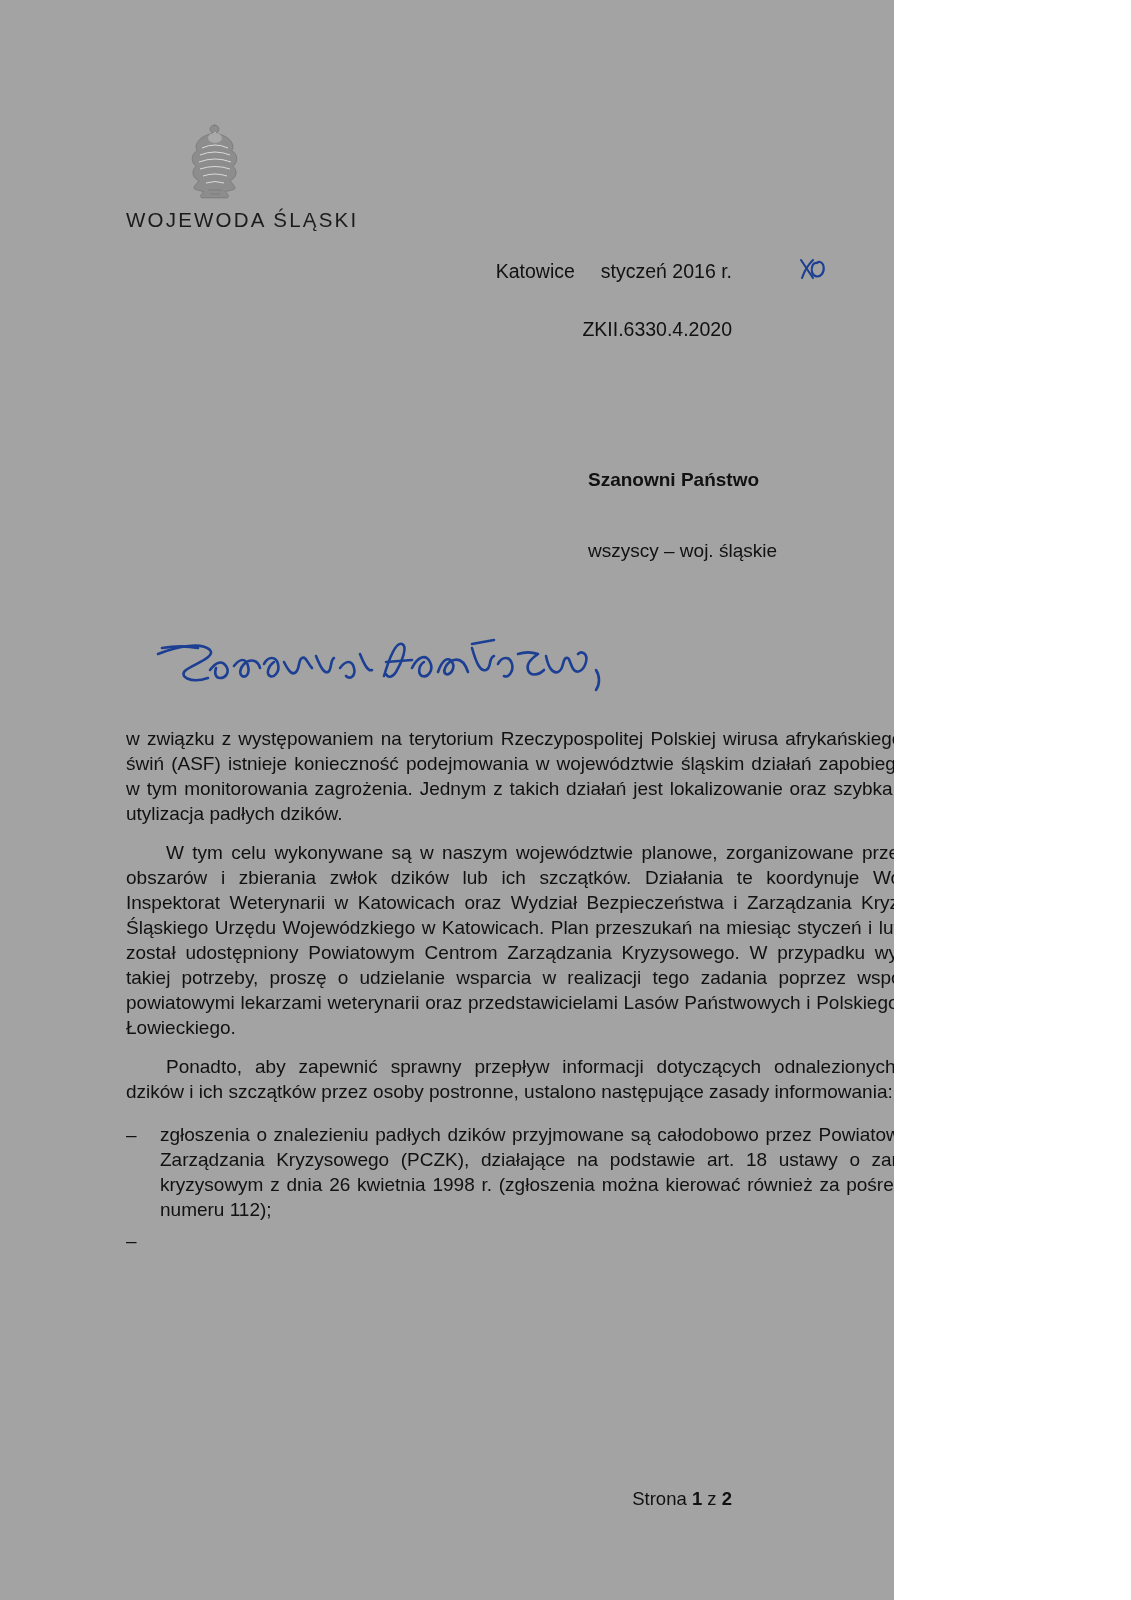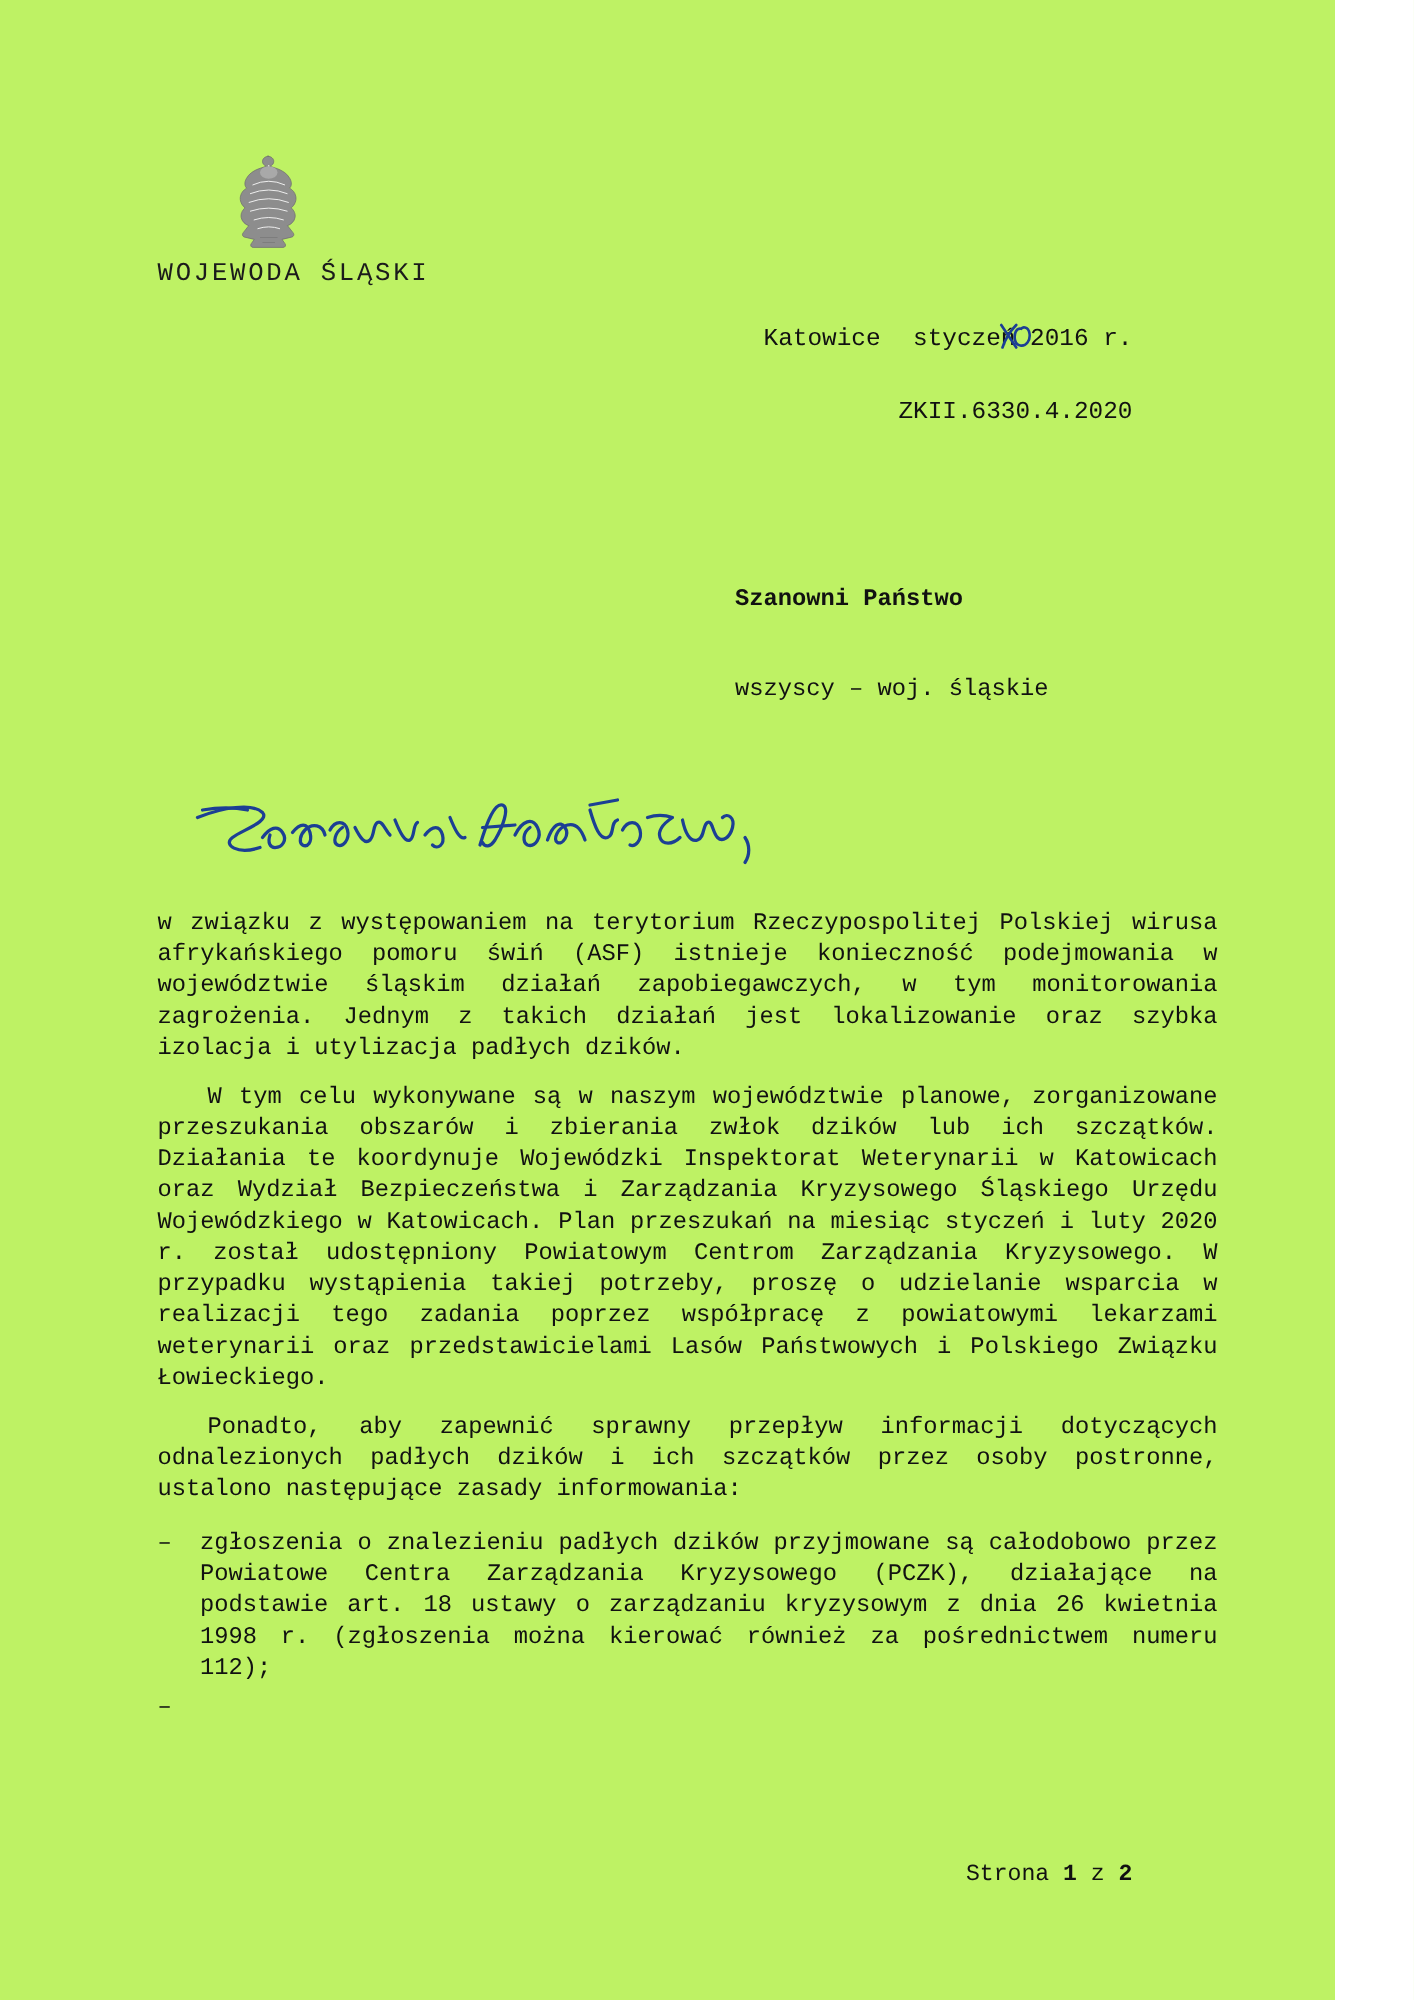--- a/index.html
+++ b/index.html
@@ -2,24 +2,24 @@
 <html lang="pl"><head>
 <meta charset="utf-8">
 <style>
   html, body {
     margin: 0;
     padding: 0;
     background: #ffffff;
   }
   .page {
     position: relative;
-    width: 1068px;
+    width: 894px;
     height: 1600px;
-    background: #bef264;
-    font-family: Liberation Mono, monospace;
+    background: #a3a3a3;
+    font-family: Liberation Sans, sans-serif;
     color: #111111;
     overflow: hidden;
   }
 
   
   .emblem-wrap {
     position: absolute;
     left: 180px;
     top: 120px;
     width: 70px;

